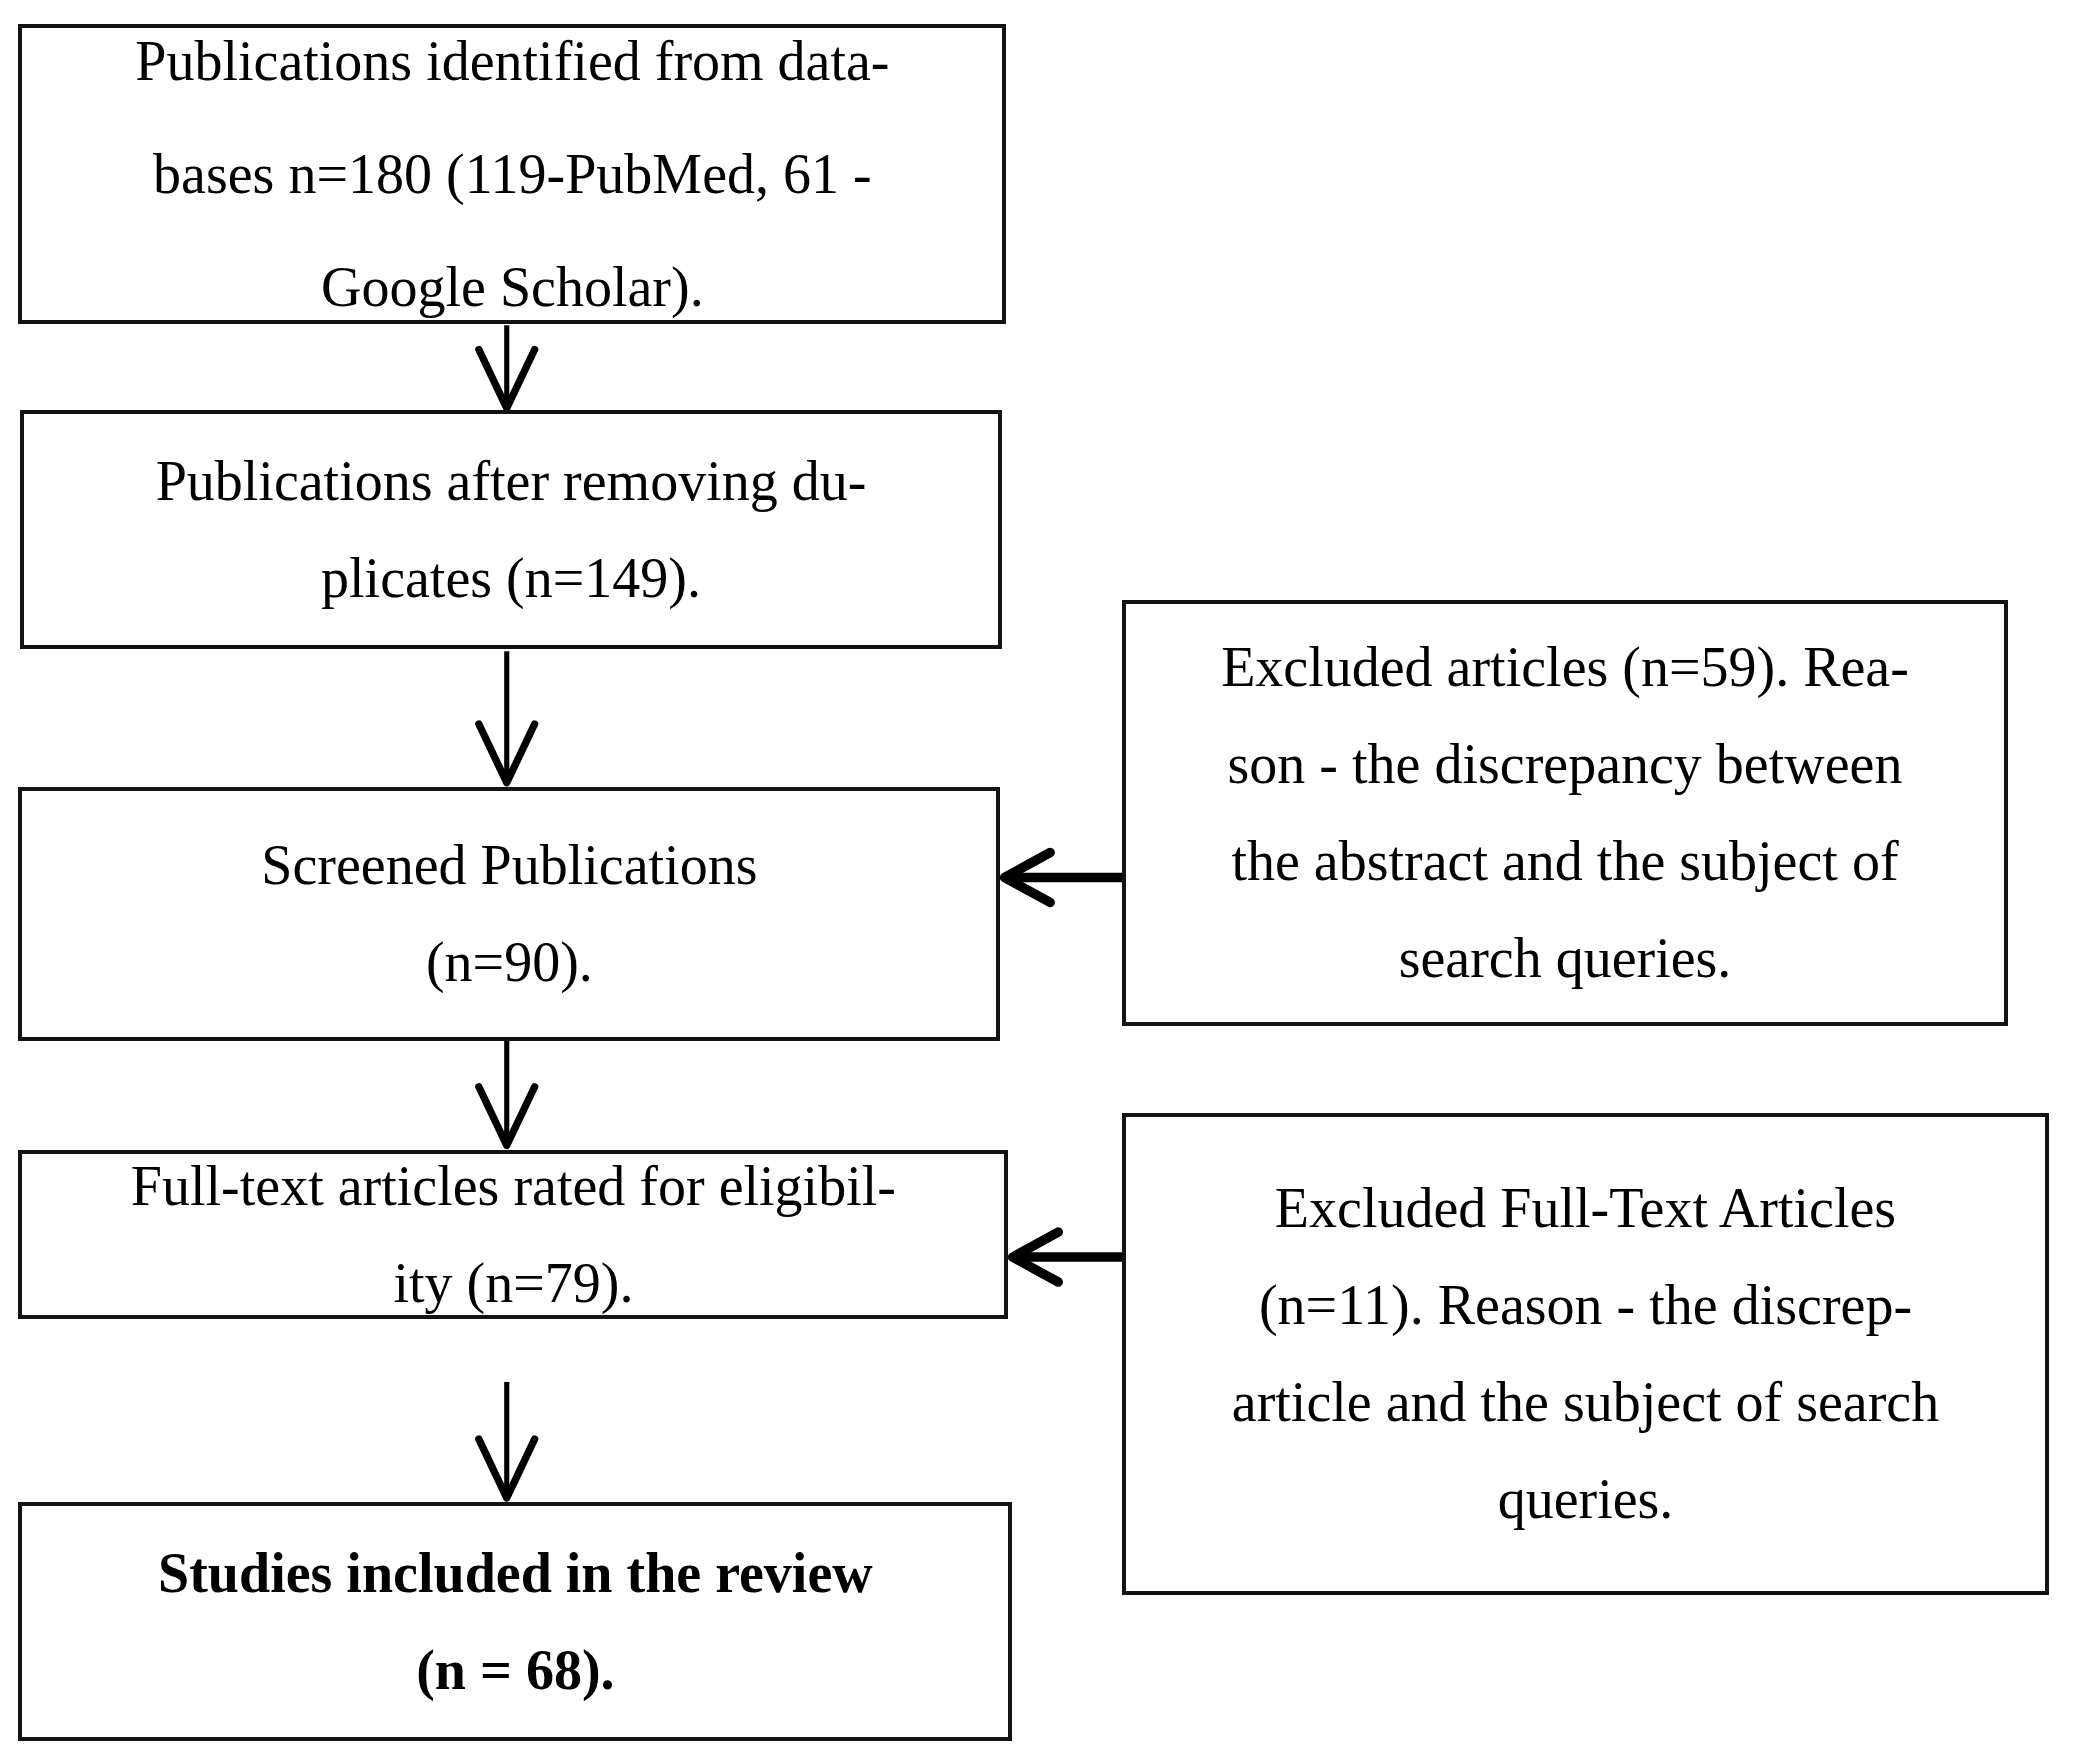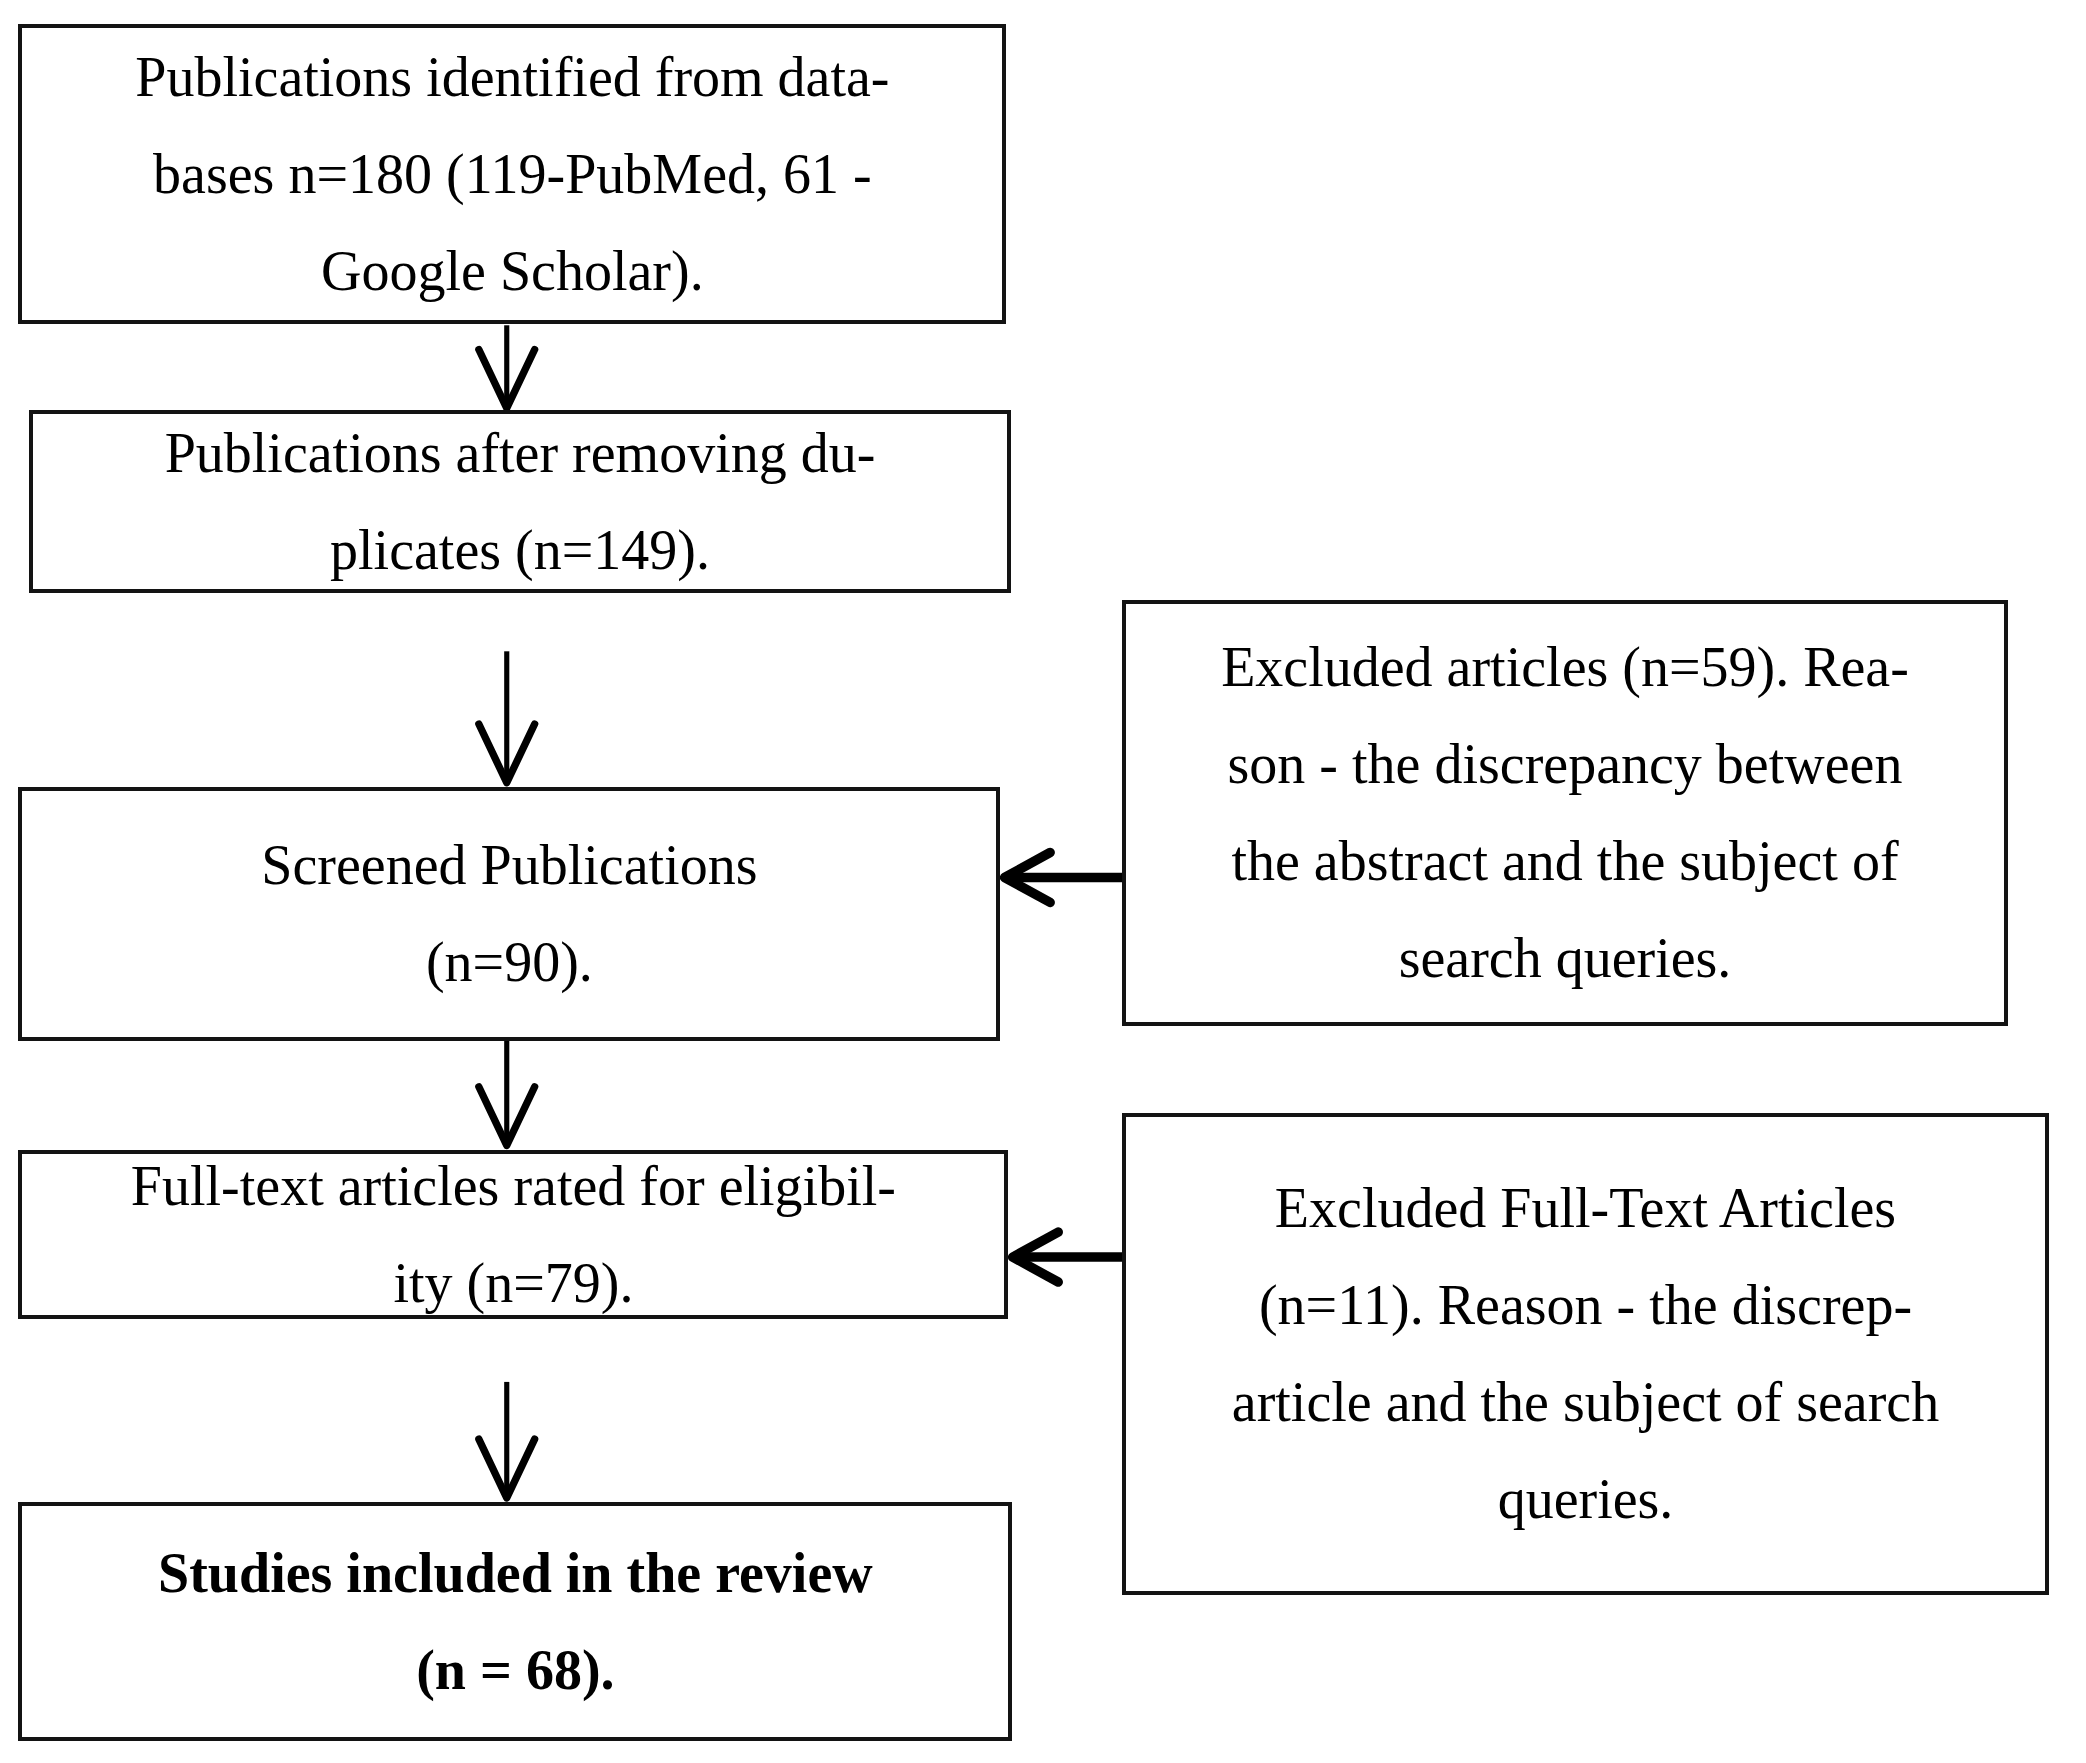--- a/index.html
+++ b/index.html
@@ -32,22 +32,22 @@
     justify-content: center;
     align-items: center;
     text-align: center;
     font-size: 56px;
     line-height: 97px;
   }
   .ln {
     white-space: nowrap;
   }
   
-  .fb1 { left: 18.4px;  top: 24px;   width: 988px; height: 300px; }
-  .fb2 { left: 29px;  top: 410px;  width: 982px; height: 183px; }
+  .fb1 { left: 18.4px;  top: 24px;   width: 988px; height: 300px; gap: 16px; }
+  .fb2 { left: 20px;  top: 410px;  width: 982px; height: 239px; }
   .fb3 { left: 18.4px;  top: 787px; width: 982px; height: 254px; }
   .fb4 { left: 18.4px;  top: 1150px; width: 990px; height: 169px; }
   .fb5 { left: 18.4px;  top: 1502px; width: 994px; height: 239px; font-weight: bold; }
   
   .exA { left: 1122px; top: 600px;  width: 886px; height: 426px; }
   .exB { left: 1122px; top: 1113px; width: 927px; height: 482px; }
 </style>
 </head>
 <body>
 

